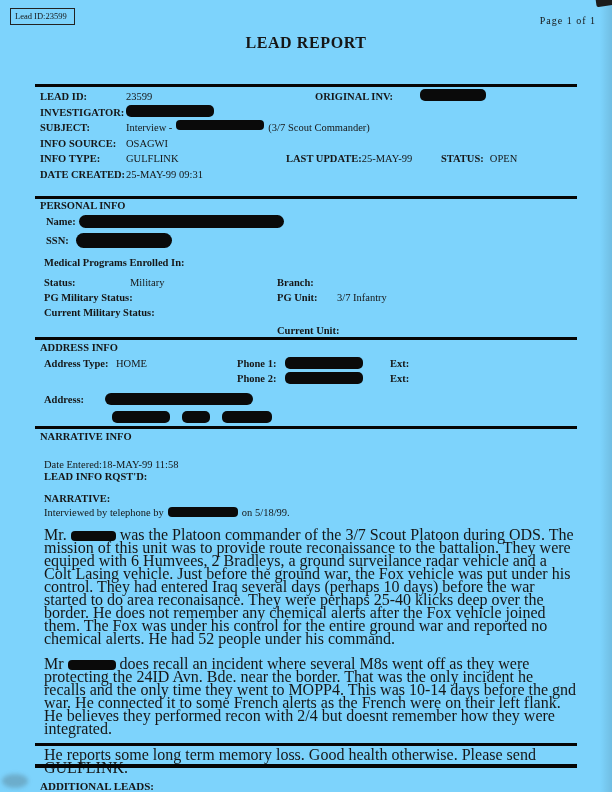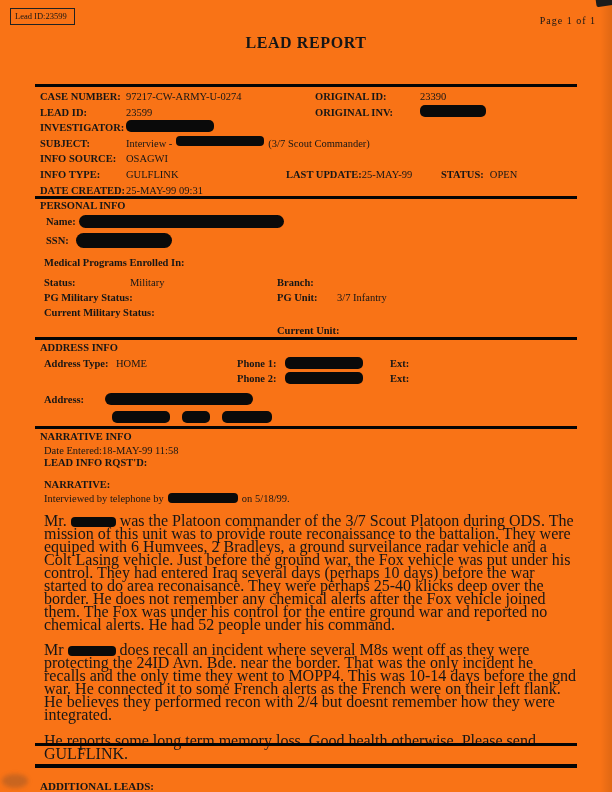--- a/index.html
+++ b/index.html
@@ -1,20 +1,20 @@
 <!DOCTYPE html>
 <html><head>
 <meta charset="utf-8">
 <style>
   html, body { margin:0; padding:0; }
   body { background:#ffffff; }
   .page {
     position:relative;
     width:612px; height:792px;
-    background:#f97316;
+    background:#7dd3fc;
     font-family:"Liberation Serif","DejaVu Serif",serif;
     color:#161616;
     overflow:hidden;
     font-size:10.5px;
   }
   .lbl { font-weight:bold; }
   .redact {
     display:inline-block;
     background:#0a0a0a;
     border-radius:5px;
@@ -76,21 +76,21 @@
   .atl { width:72px; }
   .atv { width:121px; }
   .p1l { width:48px; }
   .pred { width:105px; }
   .aspacer { width:193px; }
   .addr-l { width:61px; }
   .addr-spacer { width:68px; }
 
   .narrative { position:absolute; top:431px; left:40px; width:537px; }
   .n-line { padding-left:4px; }
-  .n-date { margin-top:3px; }
+  .n-date { margin-top:17px; }
   .n-rqst { margin-top:1px; font-weight:bold; }
   .n-narr { margin-top:11px; font-weight:bold; }
   .n-int { margin-top:3px; }
   .para { margin:0; margin-top:10px; padding-left:4px; font-size:16px; line-height:13px; width:533px; }
   .para .cont { display:block; }
 
   .additional { position:absolute; top:780px; left:40px; }
   .additional .sec-title { font-size:11px; }
 
   
@@ -125,26 +125,20 @@
   <div class="leadid-box">
     <span>Lead ID:23599</span>
   </div>
   <div class="page-label">Page 1 of 1</div>
   <div class="title">LEAD REPORT</div>
 
 
   <div class="rule rule1"></div>
 
   <div class="case">
-    <div class="crow">
-      <span class="lbl c1">CASE NUMBER:</span>
-      <span class="c2">97217-CW-ARMY-U-0274</span>
-      <span class="lbl c3">ORIGINAL ID:</span>
-      <span>23390</span>
-    </div>
     <div class="crow">
       <span class="lbl c1">LEAD ID:</span>
       <span class="c2">23599</span>
       <span class="lbl c3">ORIGINAL INV:</span>
       <span class="redact" style="width:66px"></span>
     </div>
     <div class="crow">
       <span class="lbl c1">INVESTIGATOR:</span>
       <span class="redact" style="width:88px"></span>
     </div>

